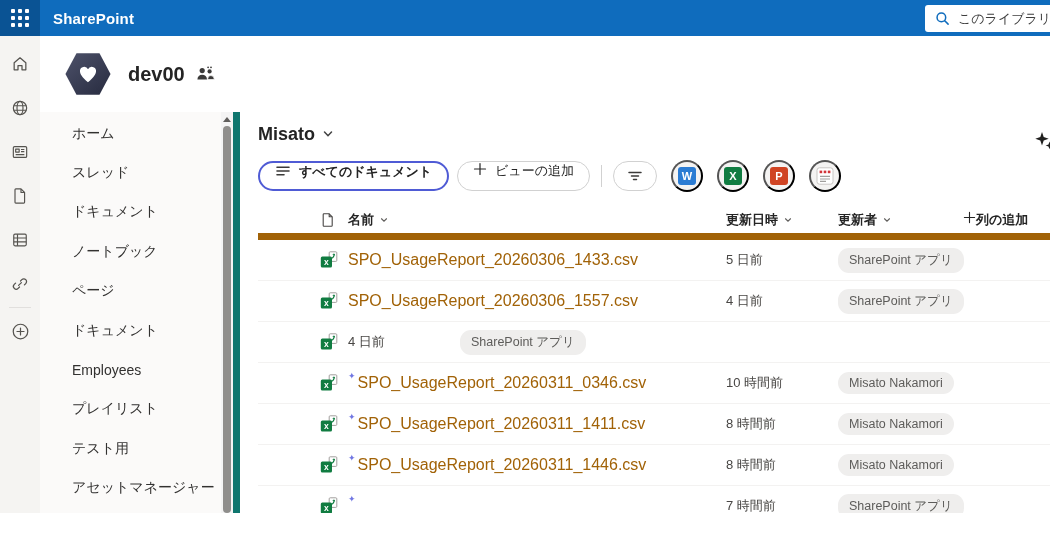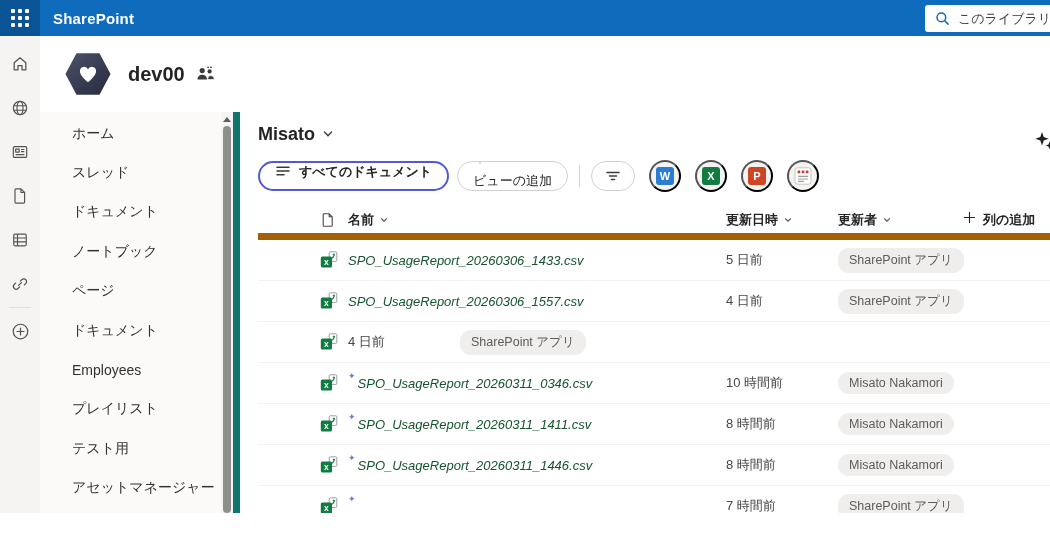--- a/index.html
+++ b/index.html
@@ -40,42 +40,42 @@
   .sb-thumb { position:absolute; left:2px; top:14px; width:8px; height:calc(100% - 14px); background:#8f8e8c; border-radius:4px; }
   
   .main { flex:1; background:#fff; position:relative; padding:8px 0 0 18px; overflow:hidden; min-width:0; }
   .title-row { display:flex; align-items:center; gap:7px; height:28px; cursor:pointer; width:max-content; }
   .lib-title { font-size:18px; font-weight:700; color:#242424; }
   .copilot { position:absolute; right:-7px; top:16px; }
   
   .toolbar { display:flex; align-items:center; margin-top:12px; height:32px; }
   .pill { display:flex; gap:8px; height:30px; padding:0 15px; border-radius:16px; background:#fff; border:1px solid #d1d1d1; font-size:13px; color:#242424; cursor:pointer; white-space:nowrap; }
   .pill.selected { border:2px solid var(--selected-view-border,#4f5bd5); font-weight:700; }
-  .pill + .pill { margin-left:8px;flex-direction:column; }
+  .pill + .pill { margin-left:8px; }
   .tb-divider { width:1px; height:22px; background:#d1d1d1; margin:0 11px; }
   .icon-pill { width:44px; height:30px; border:1px solid #d1d1d1; border-radius:16px; display:flex; align-items:center; justify-content:center; background:#fff; cursor:pointer; }
   .app-circle { width:32px; height:32px; border-radius:50%; background:#f4f3f2; display:flex; align-items:center; justify-content:center; margin-left:14px; cursor:pointer; flex:none; }
   .app-badge { width:18px; height:18px; border-radius:3px; display:flex; align-items:center; justify-content:center; color:#fff; font-size:11px; font-weight:700; font-family:"Liberation Sans",sans-serif; }
   
   .table { margin-top:14px; }
   .trow, .thead { display:flex; align-items:center; }
   .thead { height:34px; border-bottom:7px solid #a16207; }
   .trow { height:41px; border-bottom:1px solid #f3f2f1; cursor:pointer; }
   .cell { display:flex; align-items:center; }
   .gutter { width:62px; flex:none; }
   .c-icon { width:28px; flex:none; }
   .c-name { width:378px; flex:none; }
   .c-mod  { width:112px; flex:none; font-size:13px; color:#484644; }
   .c-by   { width:125px; flex:none; }
   .c-add  { flex:1; }
   .hdr-lbl { font-size:13px; font-weight:600; color:#242424; display:flex; align-items:center; gap:5px; cursor:pointer; }
-  .fname { font-size:13px; color:#14532d;font-style:italic; }
+  .fname { font-size:16px; color:#a16207; }
   .new-badge { color:var(--new-badge-purple,#7177e3); font-size:9px; position:relative; top:-7px; margin-right:2px; line-height:1; }
   .pill-badge { background:#efeeed; color:#5d5c5a; font-size:12.5px; border-radius:11px; padding:4px 11px; white-space:nowrap; cursor:pointer; }
-  .addcol { display:flex; align-items:flex-start; gap:7px; font-size:13px; font-weight:600; color:#242424; cursor:pointer; }
+  .addcol { display:flex; align-items:flex-start; font-size:13px; font-weight:600; color:#242424; cursor:pointer; }
   svg { display:block; }
 </style>
 </head>
 <body>
 
 <header class="topbar">
   <button class="waffle">
     <span class="waffle-grid">
       <i></i>
         <i></i>

